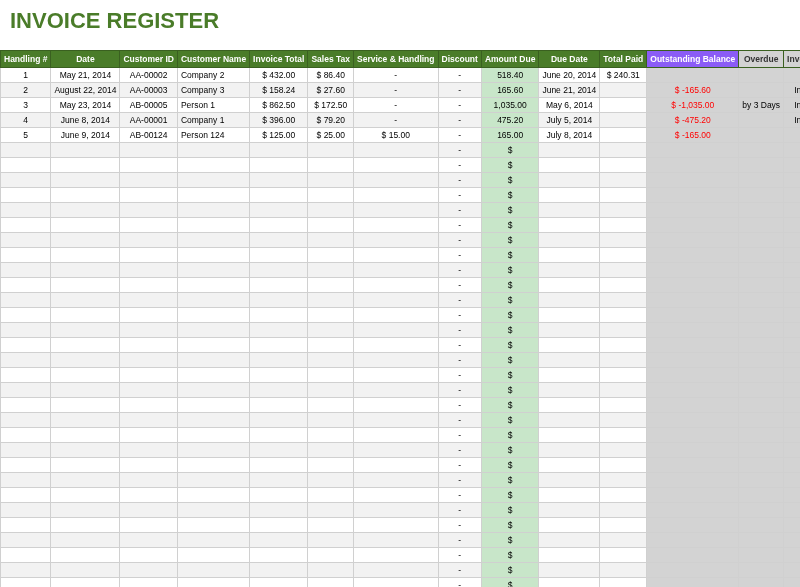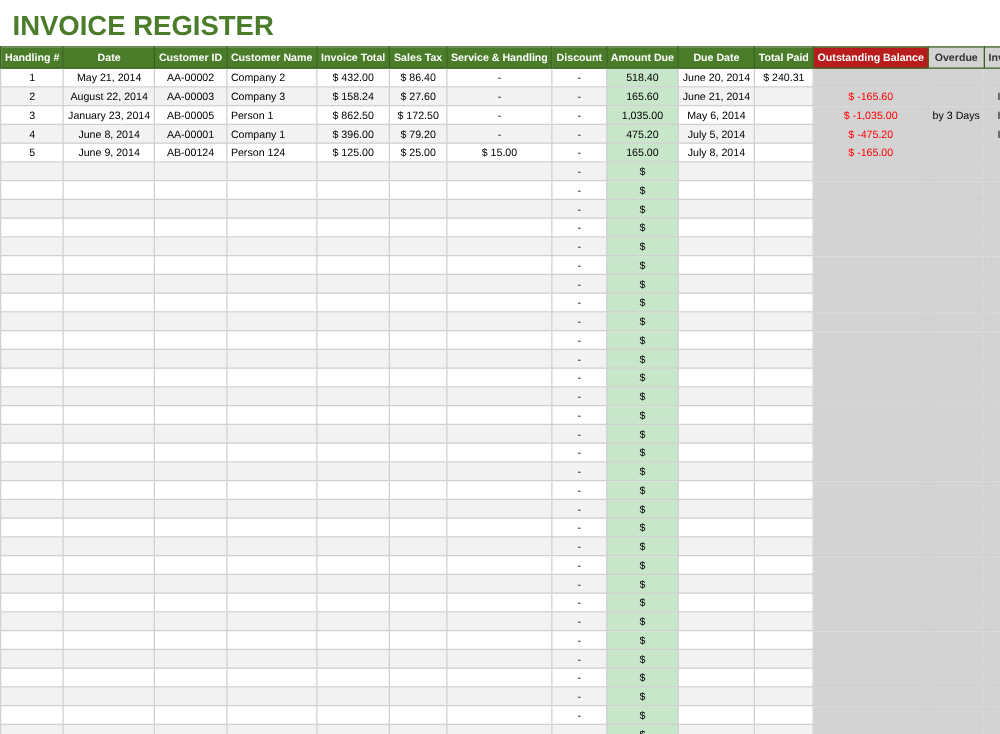--- a/index.html
+++ b/index.html
@@ -8,21 +8,21 @@
       background: #fff;
       font-size: 10px;
       width: 800px;
       min-height: 587px;
       overflow: hidden;
     }
     #title {
       color: #4a7c29;
       font-size: 22px;
       font-weight: bold;
-      padding: 8px 10px 3px 10px;
+      padding: 8px 10px 16px 10px;
     }
     table {
       width: 100%;
       border-collapse: collapse;
       font-size: 9px;
     }
     thead tr {
       background: #4a7c29;
       color: #fff;
     }
@@ -79,21 +79,21 @@
       <th>Date</th>
       <th>Customer ID</th>
       <th>Customer Name</th>
       <th>Invoice Total</th>
       <th>Sales Tax</th>
       <th>Service &amp; Handling</th>
       <th>Discount</th>
       <th>Amount Due</th>
       <th>Due Date</th>
       <th>Total Paid</th>
-      <th style="background:#b91c1c;">Outstanding Balance</th>
+      <th style="background:#8b5cf6;">Outstanding Balance</th>
       <th style="background:#d3d3d3; color:#333;">Overdue</th>
       <th style="background:#d3d3d3; color:#333;">Invoice Status</th>
     </tr>
   </thead>
   <tbody id="table-body">
   <tr>
         <td>1</td>
         <td>May 21, 2014</td>
         <td>AA-00002</td>
         <td class="text-left">Company 2</td>
@@ -119,21 +119,21 @@
         <td>-</td>
         <td class="amount-due-col">165.60</td>
         <td>June 21, 2014</td>
         <td></td>
         <td class="outstanding-negative">$ -165.60</td>
         <td class="overdue-col"></td>
         <td class="status-col">In Progress</td>
       </tr>
       <tr>
         <td>3</td>
-        <td>January 23, 2014</td>
+        <td>May 23, 2014</td>
         <td>AB-00005</td>
         <td class="text-left">Person 1</td>
         <td>$ 862.50</td>
         <td>$ 172.50</td>
         <td>-</td>
         <td>-</td>
         <td class="amount-due-col">1,035.00</td>
         <td>May 6, 2014</td>
         <td></td>
         <td class="outstanding-negative">$ -1,035.00</td>

